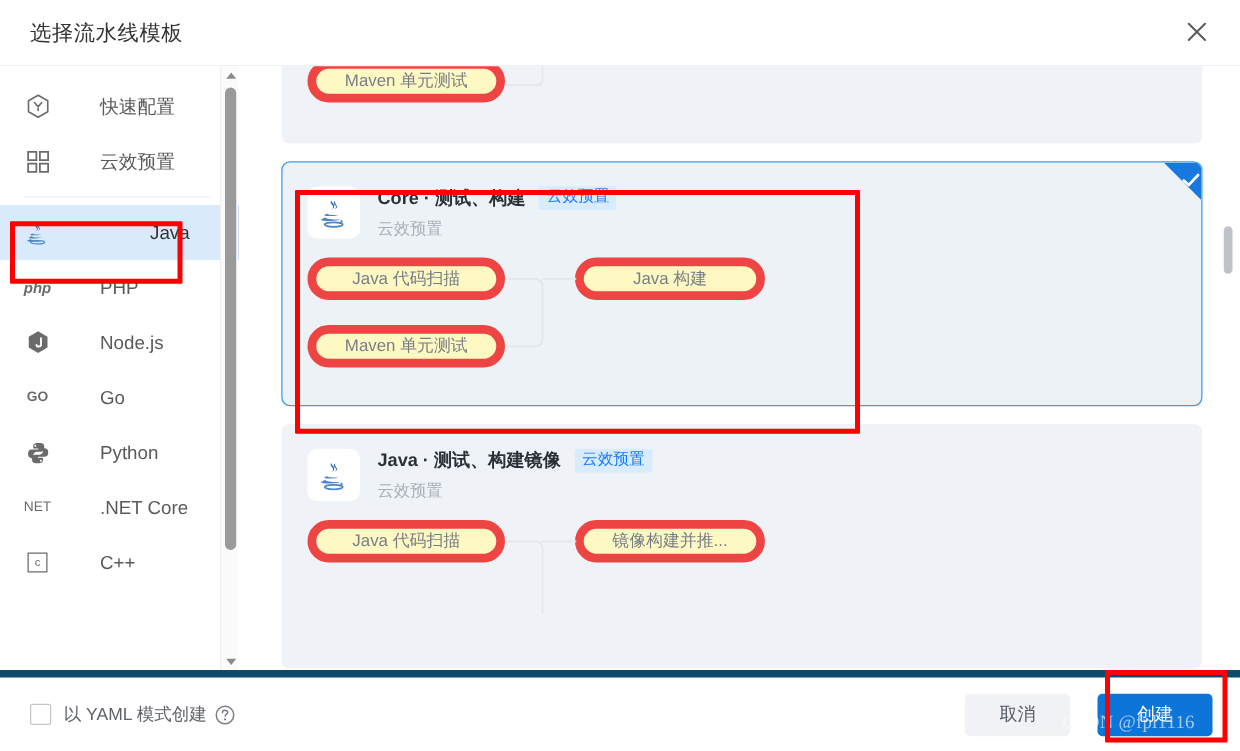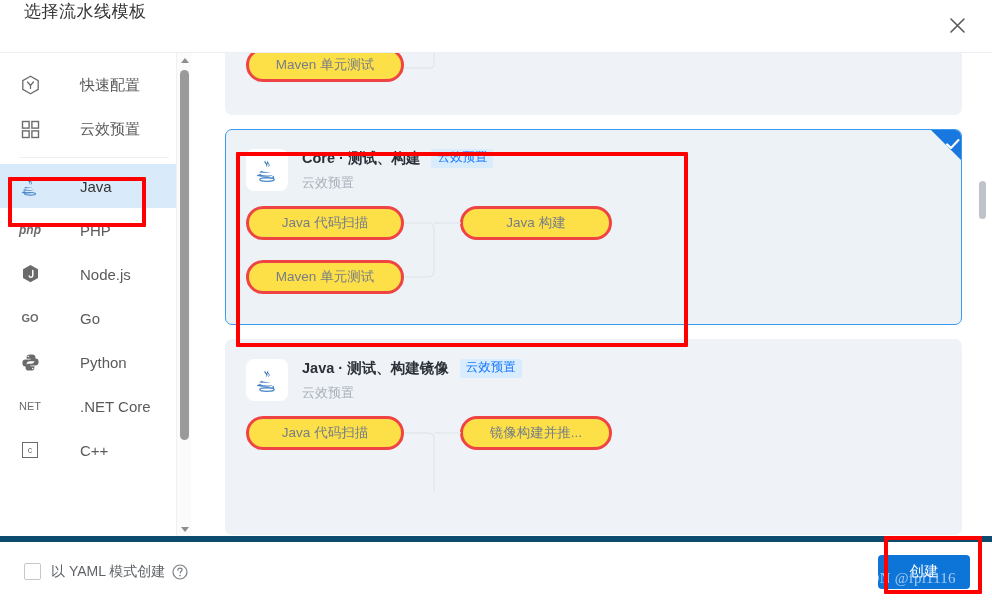--- a/index.html
+++ b/index.html
@@ -14,21 +14,21 @@
     position: relative;
     width: 992px; height: 601px;
     background: #ffffff;
     display: flex; flex-direction: column;
   }
 
   
   .dlg-header {
     height: 52px;
     flex: 0 0 52px;
-    display: flex; 
+    display: flex; align-items: center;
     padding: 0 22px 0 24px;
     background: #ffffff;
     position: relative;
   }
   .dlg-title {
     font-size: 17px;
     color: #333333;
     letter-spacing: .5px;
   }
   .close-btn {
@@ -71,21 +71,21 @@
     display: flex; align-items: center; justify-content: center;
     color: #6b6b6b;
     margin-right: 16px;
   }
   .side-item .lbl {
     font-size: 15px;
     color: #5a5a5a;
     white-space: nowrap;
     margin-left: 23px;
   }
-  .side-item.active { background: #d9ebfb; }
+  .side-item.active { background: #d9ebfb; gap: 40px; }
   .side-item.active .lbl { color: #333333; }
   .side-item.active::after {
     content: "";
     position: absolute;
     right: 0; top: 0; bottom: 0;
     width: 4px;
     background: #1677ff;
   }
   .side-divider {
     height: 1px;
@@ -219,22 +219,22 @@
 
   
   .stages {
     position: relative;
     margin-top: 14px;
     height: 98px;
   }
   .pill {
     position: absolute;
     height: 34px;
-    background: #fde047;
-    border: 3px solid #ef4444;
+    background: #fef9c3;
+    border: 7px solid #ef4444;
     border-radius: 18px;
     display: flex; align-items: center; justify-content: center;
     font-size: 13.5px;
     color: #777d87;
     cursor: pointer;
     white-space: nowrap;
     padding: 0 10px;
   }
   .pill.p-scan  { left: 0;   top: 0;  width: 158px; }
   .pill.p-unit  { left: 0;   top: 54px; width: 158px; }
@@ -533,20 +533,21 @@
       <span class="help-ico">
         <svg width="16" height="16" viewBox="0 0 16 16">
           <circle cx="8" cy="8" r="7" fill="none" stroke="#7a7f87" stroke-width="1.2"></circle>
           <path d="M5.9 6.1c0-1.2 1-1.9 2.1-1.9 1.2 0 2.1.7 2.1 1.8 0 1.3-1.9 1.4-1.9 2.9" fill="none" stroke="#7a7f87" stroke-width="1.2" stroke-linecap="round"></path>
           <circle cx="8.05" cy="11.5" r=".85" fill="#7a7f87"></circle>
         </svg>
       </span>
     </div>
 
     <div class="footer-btns">
+      <button class="btn btn-cancel">取消</button>
       <button class="btn btn-create">
         <span>创建</span>
       </button>
       <div class="watermark" style="left:auto;right:-2px;bottom:2px;">CSDN @fpl1116</div>
     </div>
   </div>
 
   <div class="anno" style="left:8px; top:177px; width:138px; height:50px;"></div>
   <div class="anno" style="left:236px; top:152px; width:452px; height:195px;"></div>
   <div class="anno" style="left:884px; top:536px; width:98px; height:58px;"></div>

